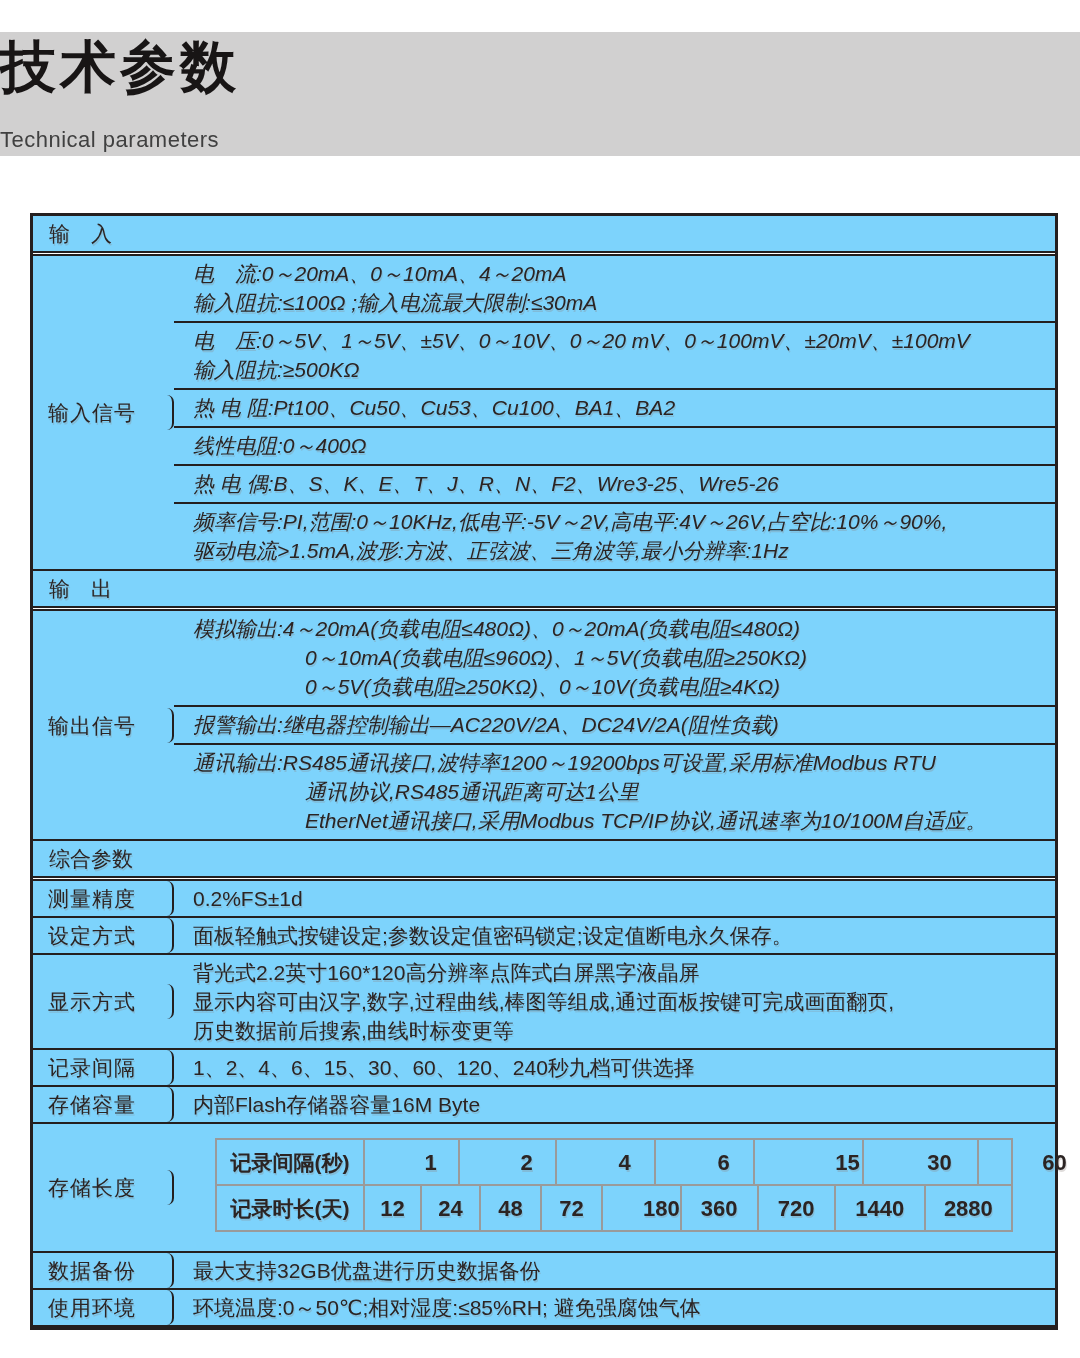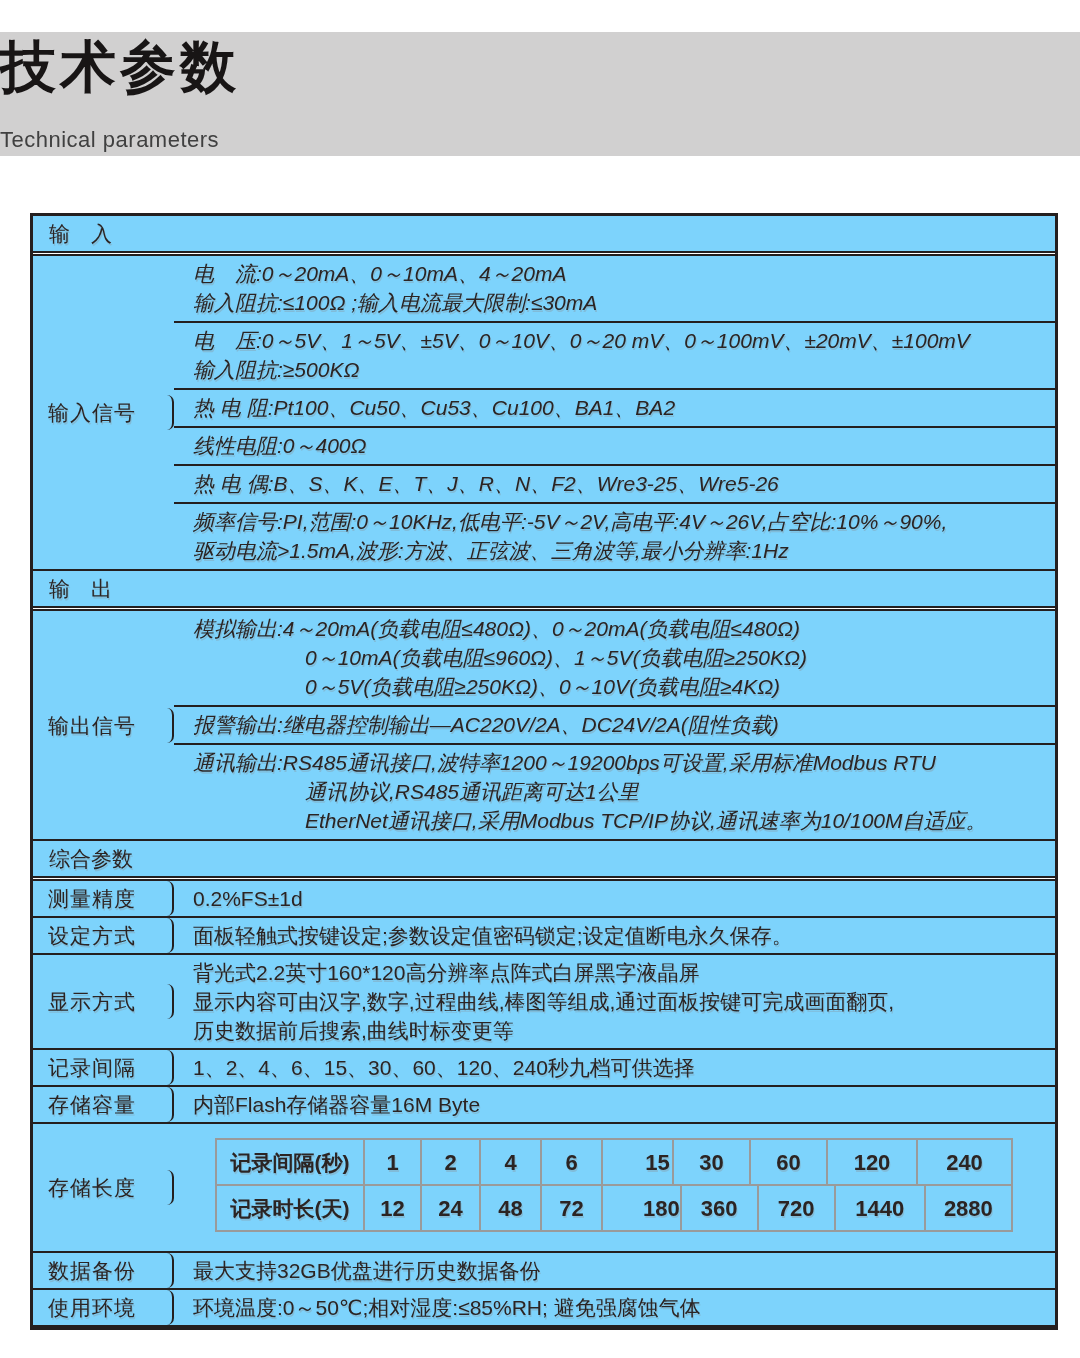--- a/index.html
+++ b/index.html
@@ -48,21 +48,21 @@
   .sub:last-child { border-bottom:none; }
   .ind { padding-left:112px; }
 
   
   .mini {
     width:798px; margin:14px 0 19px 41px;
     border:2px solid #9a9a9a;
     font-weight:700; font-size:22px;
   }
   .mini-row { display:flex; }
-  .mini-row.first { border-bottom:2px solid #9a9a9a; }
+  .mini-row.first { border-bottom:2px solid #9a9a9a;gap:38px; }
   .mc {
     border-right:2px solid #9a9a9a; height:44px;
     display:flex; align-items:center; justify-content:center;
     letter-spacing:0;
   }
   .mc.rowlbl { flex:0 0 148px; font-size:21px; }
   .mc.c1 { flex:0 0 57px; } .mc.c2 { flex:0 0 59px; } .mc.c3 { flex:0 0 61px; }
   .mc.c4 { flex:0 0 61px; } .mc.c5 { flex:0 0 71px;padding-left:40px; } .mc.c6 { flex:0 0 77px; }
   .mc.c7 { flex:0 0 77px; } .mc.c8 { flex:0 0 90px; }
   .mc.c9 { flex:1; border-right:none; }

